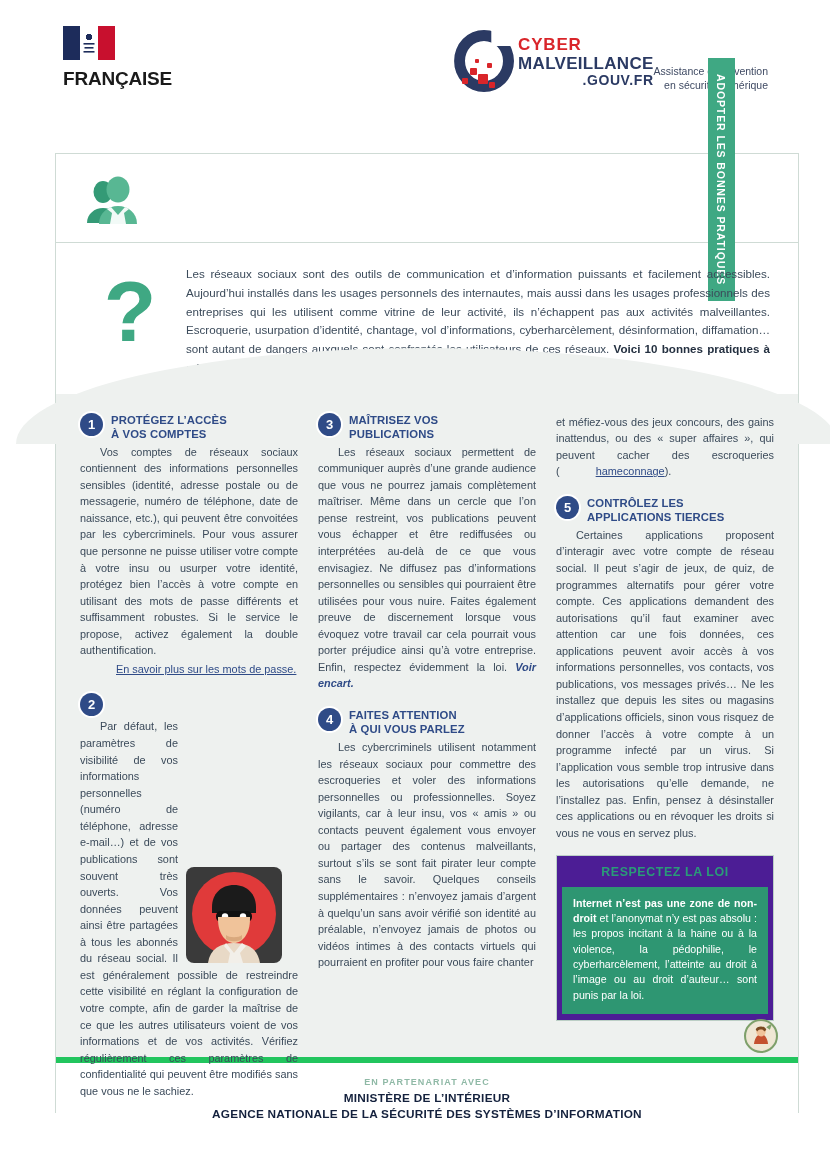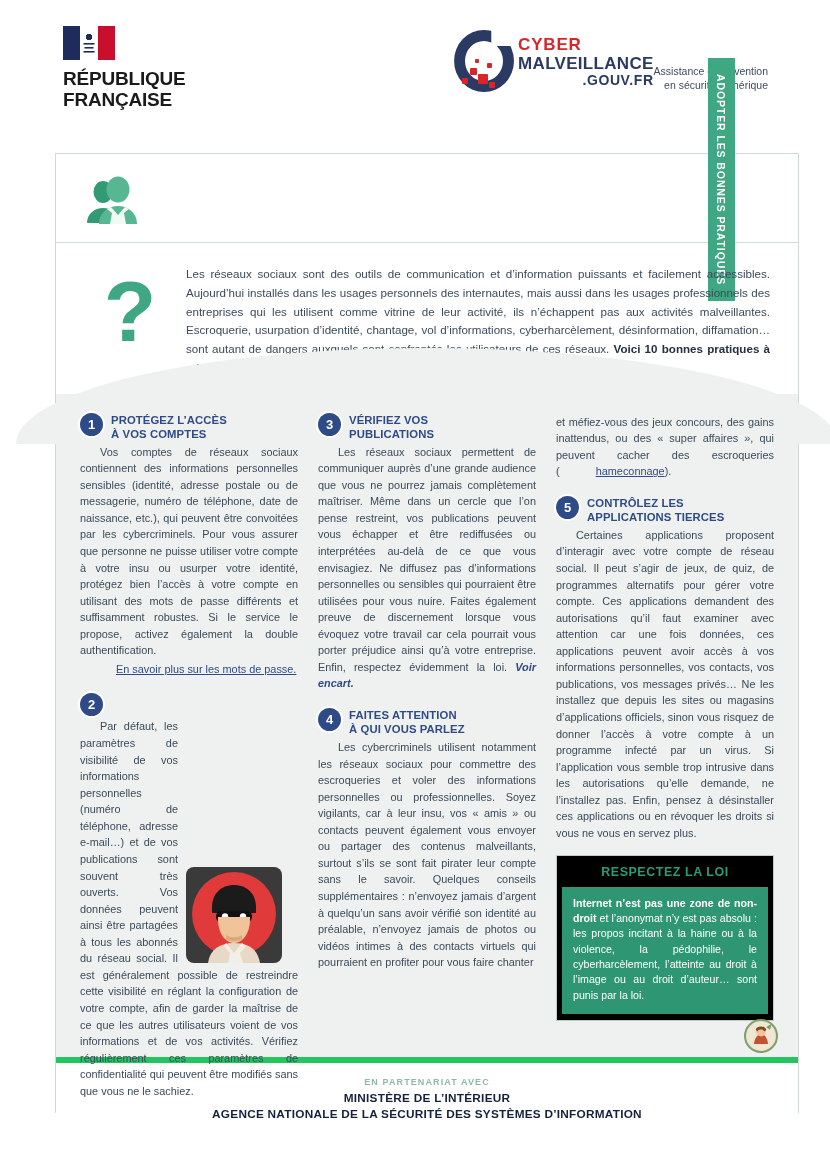--- a/index.html
+++ b/index.html
@@ -279,21 +279,21 @@
     border-radius: 50%;
     background: #e9e3d2;
     border: 2px solid #7ea06a;
     overflow: hidden;
   }
 
   
   .law-box {
     margin-top: 13px;
     border: 1px solid #bccfc6;
-    background: #000000;
+    background: #4c1d95;
   }
   .law-title {
     text-align: center;
     font-size: 12.4px;
     font-weight: 700;
     color: #2a9b78;
     letter-spacing: 0.6px;
     padding: 9px 4px 8px;
   }
   .law-body {
@@ -340,21 +340,20 @@
 
 <div class="page-header">
 
   <div class="marianne-block">
     <div class="flag">
       <span class="fb"></span>
         <span class="fw"></span>
         <span class="fr"></span>
     </div>
     <div class="marianne-title">
-      <div>RÉPUBLIQUE</div>
       <div>FRANÇAISE</div>
     </div>
   </div>
 
   <div class="cyber-block">
     <div class="cyber-logo-row">
       <div class="cyber-mark">
         <div class="cring"></div>
         <div class="cdot" style="width:7px;height:7px;left:16px;top:38px;"></div>
         <div class="cdot" style="width:10px;height:10px;left:24px;top:44px;"></div>
@@ -446,21 +445,21 @@
           </div>
         </div>
         <p class="para">Par défaut, les paramètres de visibilité de vos informations personnelles (numéro de téléphone, adresse e-mail…) et de vos publications sont souvent très ouverts. Vos données peuvent ainsi être partagées à tous les abonnés du réseau social. Il est généralement possible de restreindre cette visibilité en réglant la configuration de votre compte, afin de garder la maîtrise de ce que les autres utilisateurs voient de vos informations et de vos activités. Vérifiez régulièrement ces paramètres de confidentialité qui peuvent être modifiés sans que vous ne le sachiez.</p>
       </div>
 
       <div class="col">
 
         <div class="sec-head">
           <div class="badge">3</div>
           <div class="sec-title">
-            <div>VÉRIFIEZ VOS</div>
+            <div>MAÎTRISEZ VOS</div>
             <div>PUBLICATIONS</div>
           </div>
         </div>
         <p class="para">
           <span>Les réseaux sociaux permettent de communiquer auprès d’une grande audience que vous ne pourrez jamais complètement maîtriser. Même dans un cercle que l’on pense restreint, vos publications peuvent vous échapper et être rediffusées ou interprétées au-delà de ce que vous envisagiez. Ne diffusez pas d’informations personnelles ou sensibles qui pourraient être utilisées pour vous nuire. Faites également preuve de discernement lorsque vous évoquez votre travail car cela pourrait vous porter préjudice ainsi qu’à votre entreprise. Enfin, respectez évidemment la loi. </span><span class="voir">Voir encart.</span>
         </p>
 
         <div class="block-gap"></div>
 
         <div class="sec-head">

